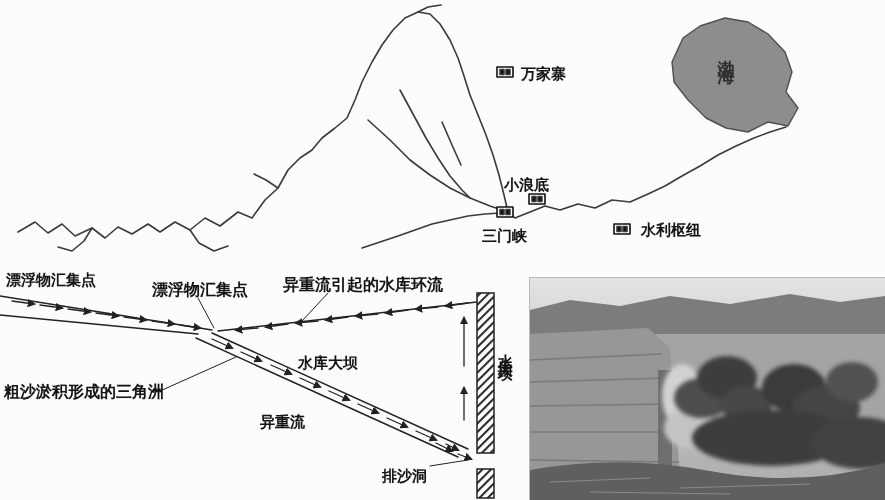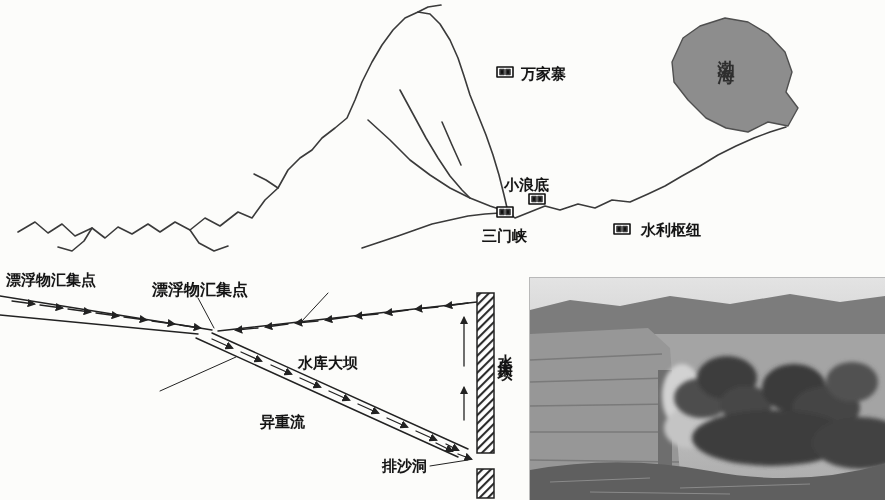--- a/index.html
+++ b/index.html
@@ -164,18 +164,20 @@
   </svg>
 
   <div class="label" style="left:521px;top:65px">万家寨</div>
   <div class="label" style="left:504px;top:176px">小浪底</div>
   <div class="label" style="left:482px;top:227px">三门峡</div>
   <div class="label" style="left:641px;top:221px">水利枢纽</div>
   <div class="label vertical sea-label" style="left:716px;top:46px;height:86px">渤海</div>
 
   <div class="label" style="left:6px;top:271px">漂浮物汇集点</div>
   <div class="label sm" style="left:152px;top:281px">漂浮物汇集点</div>
+  <div class="label sm" style="left:283px;top:276px">异重流引起的水库环流</div>
   <div class="label" style="left:298px;top:354px">水库大坝</div>
+  <div class="label sm" style="left:4px;top:383px">粗沙淤积形成的三角洲</div>
   <div class="label" style="left:260px;top:413px">异重流</div>
   <div class="label vertical" style="left:497px;top:342px;height:100px;letter-spacing:4px">水库大坝</div>
-  <div class="label" style="left:382px;top:457px">排沙洞</div>
+  <div class="label" style="left:382px;top:467px">排沙洞</div>
 
 </div>
 
 </body></html>

